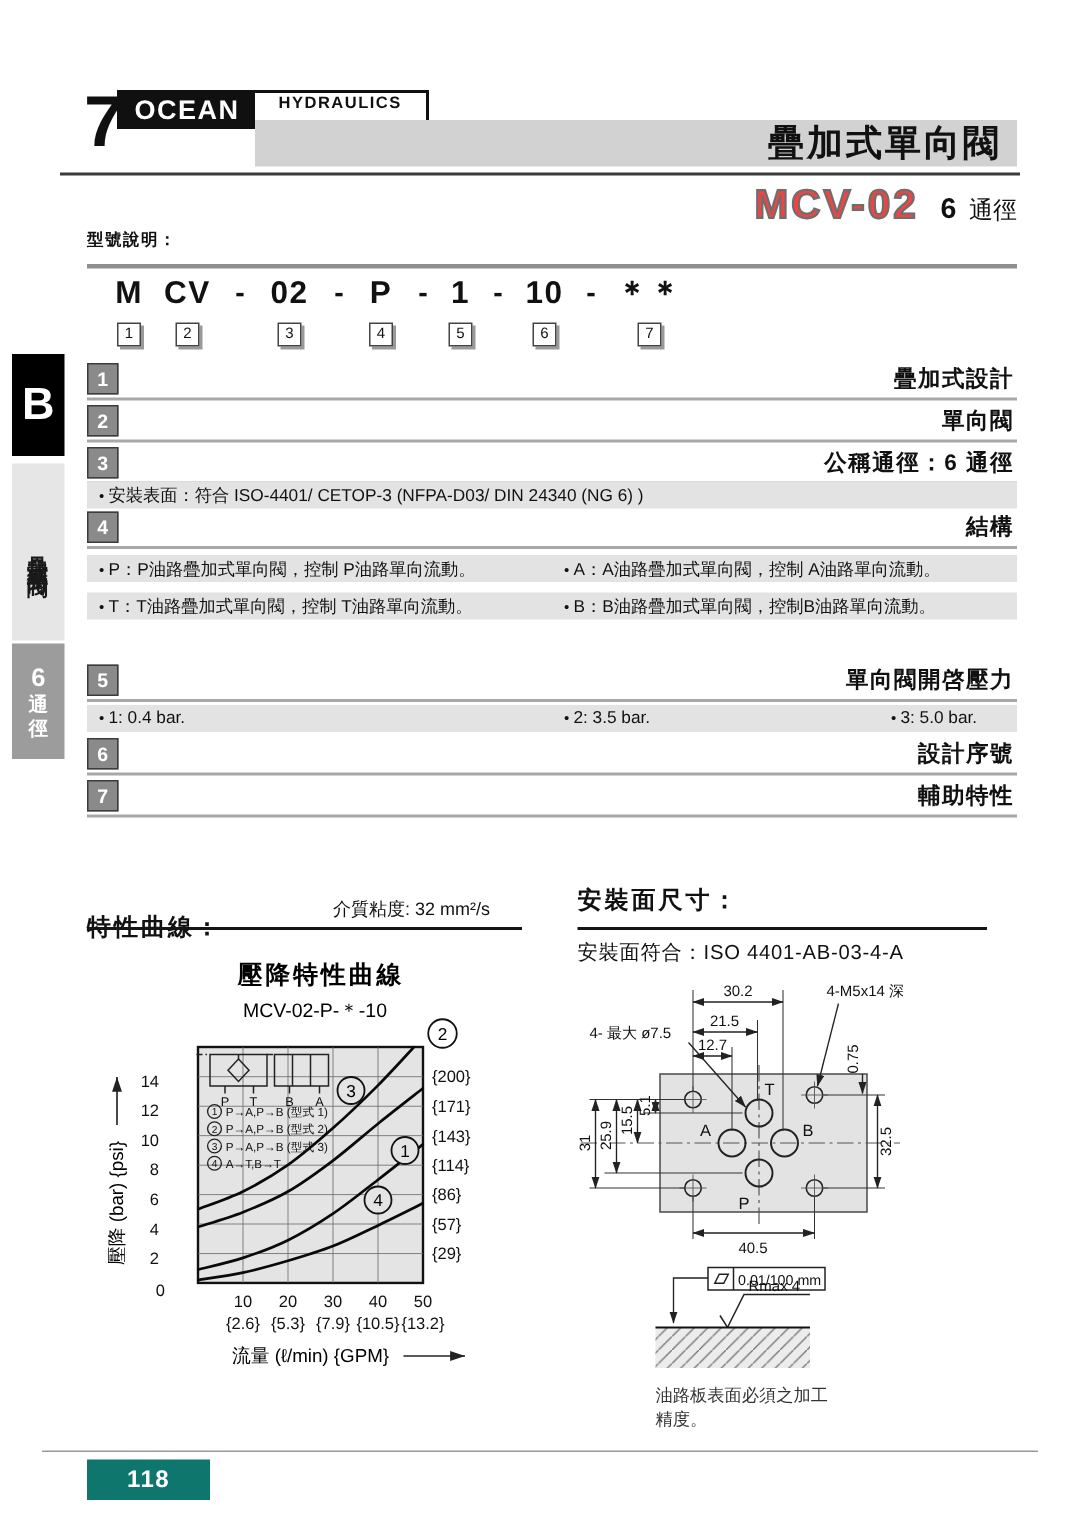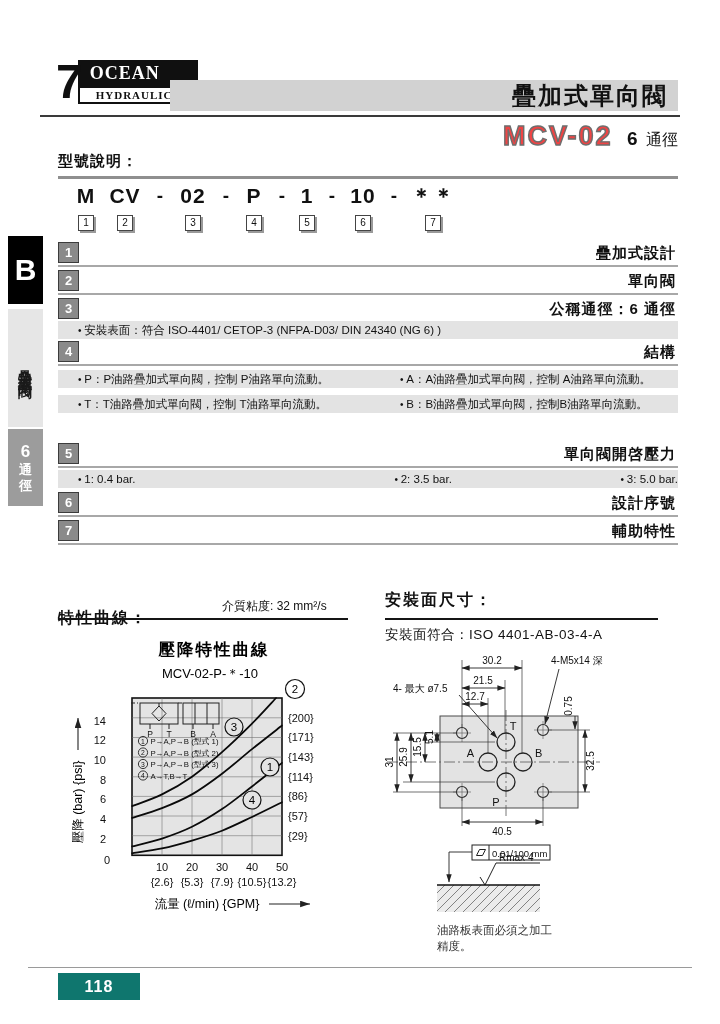--- a/index.html
+++ b/index.html
@@ -1,36 +1,36 @@
 <!DOCTYPE html>
 <html><head>
 <meta charset="utf-8">
 <style>
   html,body{margin:0;padding:0;background:#fff;}
   .page{position:relative;width:720px;height:1024px;background:#ffffff;overflow:hidden;
         font-family:"Liberation Sans","DejaVu Sans",sans-serif;color:#111;}
   
   .logo{position:absolute;left:56px;top:60px;display:flex;align-items:flex-start;}
   .logo .seven{font-size:48px;font-weight:800;line-height:44px;margin-right:-5px;z-index:2;color:#101010;}
-  .logo-right{display:flex;flex-direction:column;font-family:Liberation Serif, serif;}
+  .logo-right{display:flex;flex-direction:row;}
   .logo .ocean{background:#101010;color:#fff;font-weight:700;font-size:18px;letter-spacing:1px;
                padding:3px 8px 2px 12px;}
   .logo .hyd{border:2px solid #101010;background:#fff;color:#101010;font-size:11px;font-weight:700;
              letter-spacing:1px;padding:1px 16px;text-align:center;}
   .banner{position:absolute;left:170px;top:80px;width:508px;height:31px;background:#d2d2d2;
           font-size:24px;font-weight:800;line-height:31px;text-align:right;padding-right:10px;
           box-sizing:border-box;letter-spacing:2px;}
   .header-rule{position:absolute;left:40px;top:115px;width:640px;height:2px;background:#3a3a3a;}
   .model-line{position:absolute;left:300px;top:121px;width:378px;text-align:right;white-space:nowrap;}
   .model-outline{font-size:27px;font-weight:800;letter-spacing:2px;color:#ef4444;
                  -webkit-text-stroke:1.4px #6e6e6e;text-shadow:0 0 1px #8a8a8a;}
   .model-size-n{font-size:19px;font-weight:800;margin-left:10px;}
   .model-size-u{font-size:16px;font-weight:400;margin-left:4px;}
   
-  .mc-heading{position:absolute;left:58px;top:152px;font-size:15px;font-weight:700;letter-spacing:1px;}
+  .mc-heading{position:absolute;left:58px;top:152px;font-size:11px;font-weight:700;letter-spacing:1px;}
   .mc-rule{position:absolute;left:58px;top:176px;width:620px;height:3px;background:#8f8f8f;}
   .code-row{position:absolute;left:70px;top:184px;display:flex;align-items:flex-start;}
   .code-group{display:flex;flex-direction:column;align-items:center;}
   .code-letter{font-size:21px;font-weight:800;letter-spacing:1px;line-height:24px;}
   .code-dash{font-size:19px;font-weight:800;line-height:24px;width:24px;text-align:center;}
   .code-badge{width:14px;height:14px;margin-top:7px;background:#fff;border:1px solid #444;
               box-shadow:2px 2px 0 #9a9a9a;font-size:10px;line-height:14px;text-align:center;}
   .g1{width:32px}.g2{width:46px}.g3{width:42px}.g4{width:32px}.g5{width:26px}.g6{width:38px}.g7{width:54px}
   
   .side-b{position:absolute;left:8px;top:236px;width:35px;height:68px;background:#000;color:#fff;
@@ -43,21 +43,21 @@
   .side-size .n{font-size:17px;font-weight:800;}
   .side-size .c{font-size:13px;font-weight:700;}
   
   .sections{position:absolute;left:58px;top:242px;width:620px;height:312px;}
   .sec-row{position:absolute;left:0;width:620px;height:23px;border-bottom:2px solid #a8a8a8;}
   .sec-badge{position:absolute;left:0;top:0;width:19px;height:19px;background:#8a8a8a;border:1px solid #3c3c3c;
              color:#fff;font-size:13px;font-weight:700;display:flex;align-items:center;justify-content:center;box-sizing:content-box;}
   .sec-title{position:absolute;right:2px;top:0;font-size:15px;font-weight:700;line-height:22px;letter-spacing:1px;}
   .note-bar{position:absolute;left:0;width:620px;height:18px;background:#e3e3e3;font-size:11.5px;
             display:flex;align-items:center;box-sizing:border-box;}
-  .note-item{padding-left:20px;white-space:nowrap;}
+  .note-item{padding-left:8px;white-space:nowrap;}
   .note-item::before{content:"•  ";font-size:10px;}
   .col-l{width:302px;}
   .col-m{width:210px;}
   
   .lh{position:absolute;font-size:16px;font-weight:700;letter-spacing:2px;}
   .visc{position:absolute;left:222px;top:598px;font-size:12px;}
   .rule-curve{position:absolute;left:58px;top:618px;width:290px;height:2px;background:#151515;}
   .rule-mount{position:absolute;left:385px;top:618px;width:273px;height:2px;background:#151515;}
   .mount-std{position:absolute;left:385px;top:626px;font-size:13.5px;letter-spacing:0.5px;}
   .footer-rule{position:absolute;left:28px;top:967px;width:664px;height:1px;background:#9a9a9a;}

